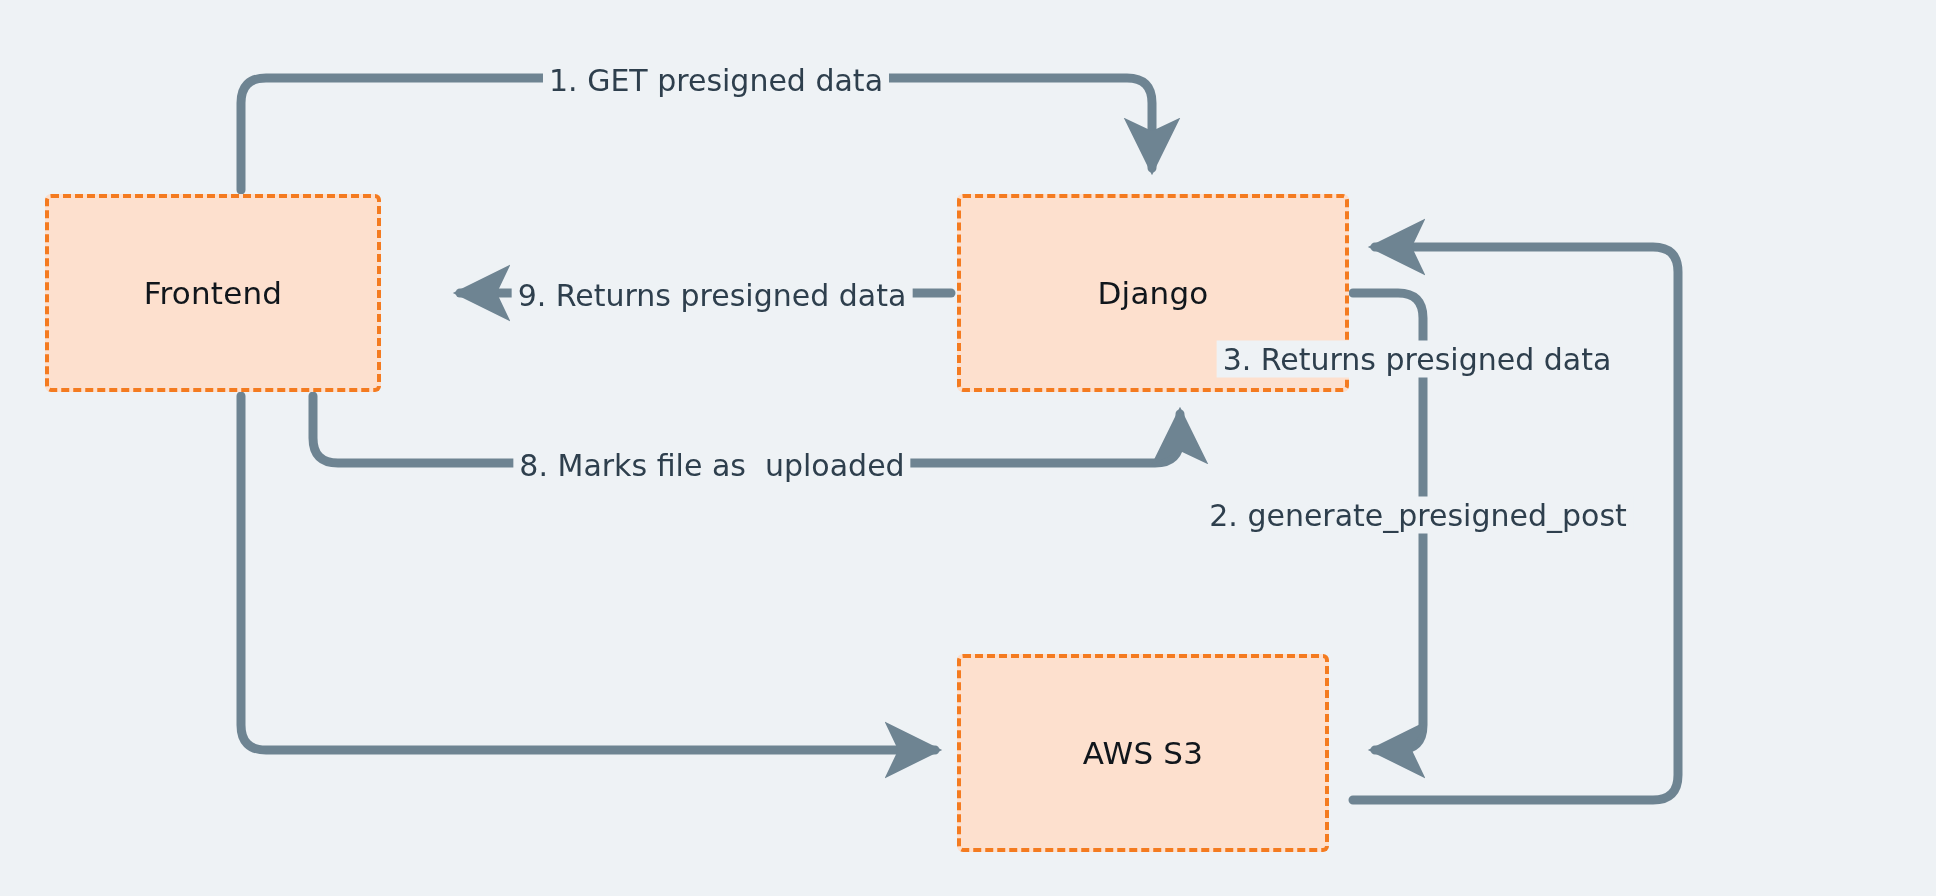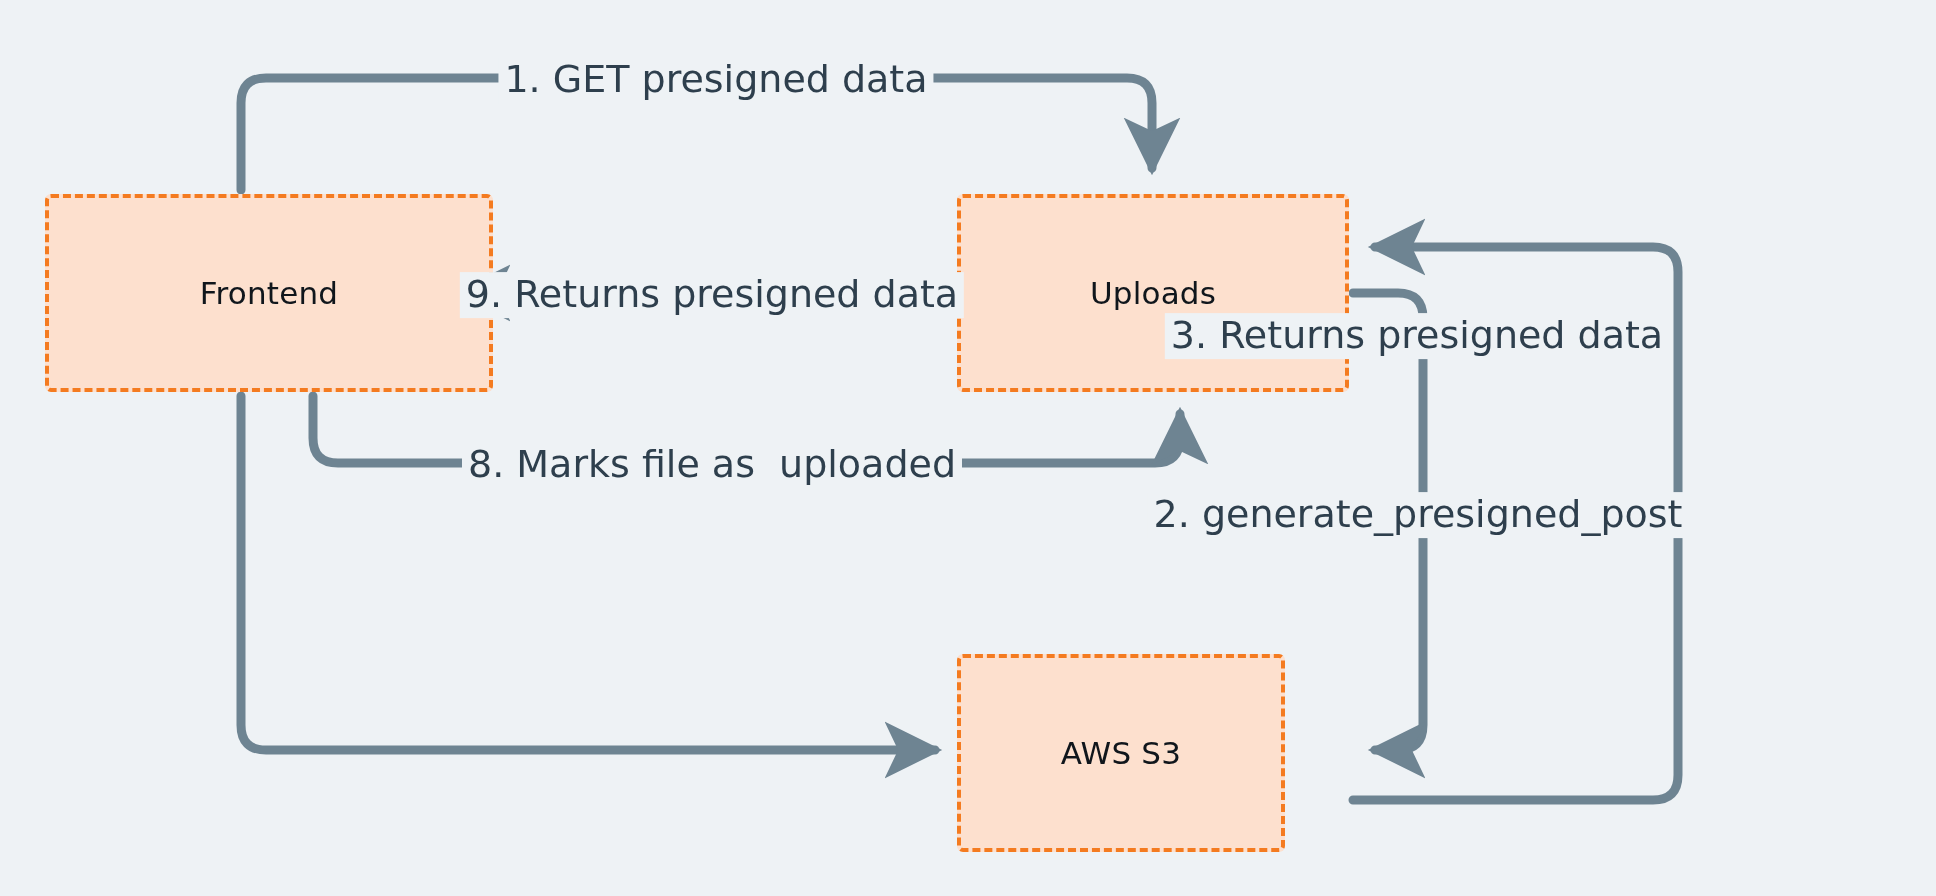--- a/index.html
+++ b/index.html
@@ -36,32 +36,32 @@
     justify-content: center;
   }
   .node-label {
     font-size: 31px;
     color: #10161c;
     letter-spacing: 0.2px;
     white-space: pre;
   }
   .edge-label {
     position: absolute;
-    font-size: 38px;
+    font-size: 30px;
     color: #2e3f4d;
     white-space: pre;
     background: #eef2f5;
     line-height: 1.1;
     padding: 2px 6px;
     transform: translate(-50%, -50%);
     text-align: center;
   }
-  #node-frontend { left: 45px;  top: 194px; width: 448px; height: 198px; }
+  #node-frontend { left: 45px;  top: 194px; width: 336px; height: 198px; }
   #node-django   { left: 957px; top: 194px; width: 392px; height: 198px; }
-  #node-awss3    { left: 957px; top: 654px; width: 328px; height: 198px; }
+  #node-awss3    { left: 957px; top: 654px; width: 372px; height: 198px; }
 </style>
 </head>
 <body>
 
 <div id="canvas">
 
   <svg id="wires" viewBox="0 0 1936 896" width="1936" height="896" xmlns="http://www.w3.org/2000/svg">
     <defs>
       <marker id="arrow" markerWidth="7" markerHeight="7" refX="5.6" refY="3.5" orient="auto" markerUnits="strokeWidth">
         <path d="M0,0.35 L6.4,3.5 L0,6.65 L1.5,3.5 Z" fill="#6e8492"></path>
@@ -82,30 +82,30 @@
 
       <path d="M313,396 L313,438 Q313,463 338,463 L1155,463 Q1180,463 1180,438 L1180,414" marker-end="url(#arrow)"></path>
     </g>
   </svg>
 
   <div class="node" id="node-frontend">
     <span class="node-label">Frontend</span>
   </div>
 
   <div class="node" id="node-django">
-    <span class="node-label">Uploads</span>
+    <span class="node-label">Django</span>
   </div>
 
   <div class="node" id="node-awss3">
     <span class="node-label">AWS S3</span>
   </div>
 
   <div class="edge-label" style="left:716px; top:80px;">1. GET presigned data</div>
 
-  <div class="edge-label" style="left:1417px; top:336px;">3. Returns presigned data</div>
+  <div class="edge-label" style="left:1417px; top:359px;">3. Returns presigned data</div>
 
   <div class="edge-label" style="left:712px; top:295px;">9. Returns presigned data</div>
 
   <div class="edge-label" style="left:1418px; top:515px;">2. generate_presigned_post</div>
 
   <div class="edge-label" style="left:712px; top:465px;">8. Marks file as  uploaded</div>
 
 
 </div>
 

